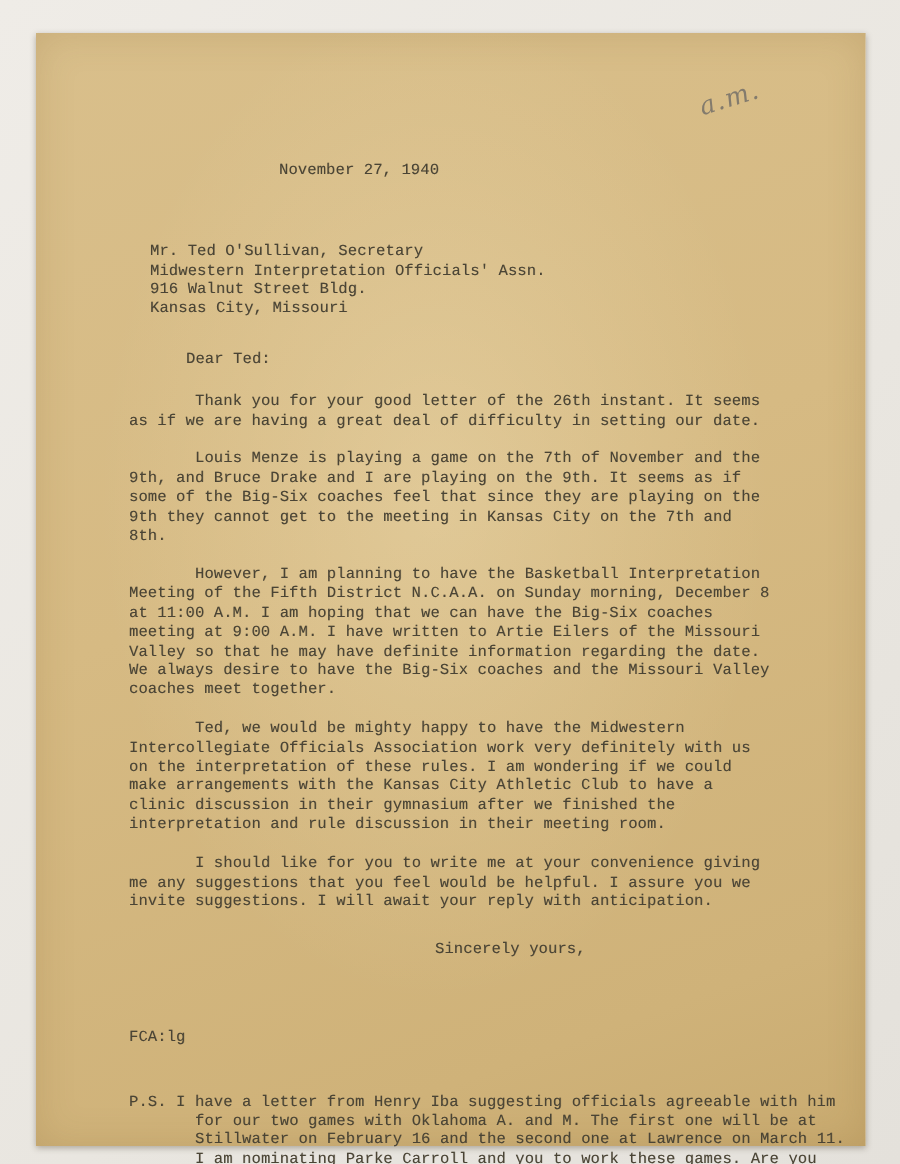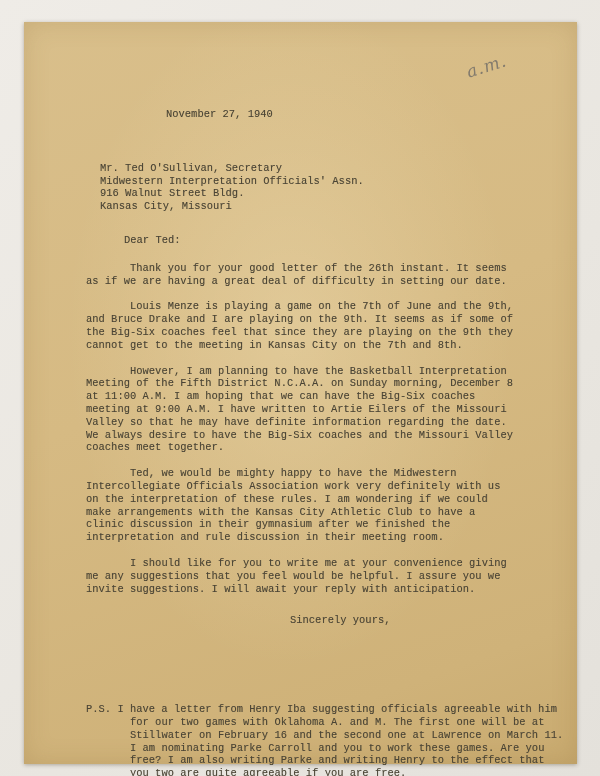--- a/index.html
+++ b/index.html
@@ -36,21 +36,21 @@
     position: absolute;
     right: 70px; top: 34px;
     font-family: "DejaVu Serif", serif;
     font-style: italic;
     font-size: 17px;
     color: #837b6d;
     transform: rotate(-17deg);
     text-shadow: none;
     letter-spacing: 1px;
   }
-  .date { margin-left: 80px; }
+  .date { margin-left: 100px; }
   .address { margin-top: 41px; margin-left: 14px; }
   .address div { margin: 0; }
   .salutation { margin-top: 21px; margin-left: 14px; padding-left: 24px; }
   .body-par {
     margin: 13px 0 0 0;
     width: 430px;
     text-indent: 44px;
     text-align: left;
   }
   .body-par:first-of-type { margin-top: 15px; }
@@ -80,27 +80,28 @@
       <div class="address">
         <div>Mr. Ted O'Sullivan, Secretary</div>
         <div>Midwestern Interpretation Officials' Assn.</div>
         <div>916 Walnut Street Bldg.</div>
         <div>Kansas City, Missouri</div>
       </div>
 
       <div class="salutation">Dear Ted:</div>
 
       <p class="body-par">Thank you for your good letter of the 26th instant.  It seems as if we are having a great deal of difficulty in setting our date.</p>
-      <p class="body-par">Louis Menze is playing a game on the 7th of June and the 9th, and Bruce Drake and I are playing on the 9th.  It seems as if some of the Big-Six coaches feel that since they are playing on the 9th they cannot get to the meeting in Kansas City on the 7th and 8th.</p>
+      <p class="body-par">Louis Menze is playing a game on the 7th of November and the 9th, and Bruce Drake and I are playing on the 9th.  It seems as if some of the Big-Six coaches feel that since they are playing on the 9th they cannot get to the meeting in Kansas City on the 7th and 8th.</p>
       <p class="body-par">However, I am planning to have the Basketball Interpretation Meeting of the Fifth District N.C.A.A. on Sunday morning, December 8 at 11:00 A.M.  I am hoping that we can have the Big-Six coaches meeting at 9:00 A.M.  I have written to Artie Eilers of the Missouri Valley so that he may have definite information regarding the date.  We always desire to have the Big-Six coaches and the Missouri Valley coaches meet together.</p>
       <p class="body-par">Ted, we would be mighty happy to have the Midwestern Intercollegiate Officials Association work very definitely with us on the interpretation of these rules.  I am wondering if we could make arrangements with the Kansas City Athletic Club to have a clinic discussion in their gymnasium after we finished the interpretation and rule discussion in their meeting room.</p>
       <p class="body-par">I should like for you to write me at your convenience giving me any suggestions that you feel would be helpful.  I assure you we invite suggestions.  I will await your reply with anticipation.</p>
 
       <div class="closing">Sincerely yours,</div>
 
       <div class="ref-row">
+        <span class="ref-initials">FCA:lg</span>
       </div>
 
       <p class="postscript">P.S.  I have a letter from Henry Iba suggesting officials agreeable with him for our two games with Oklahoma A. and M.  The first one will be at Stillwater on February 16 and the second one at Lawrence on March 11.  I am nominating Parke Carroll and you to work these games. Are you free?  I am also writing Parke and writing Henry to the effect that you two are quite agreeable if you are free.</p>
 
     </div>
   </div>
 </div>
 
 </body></html>

